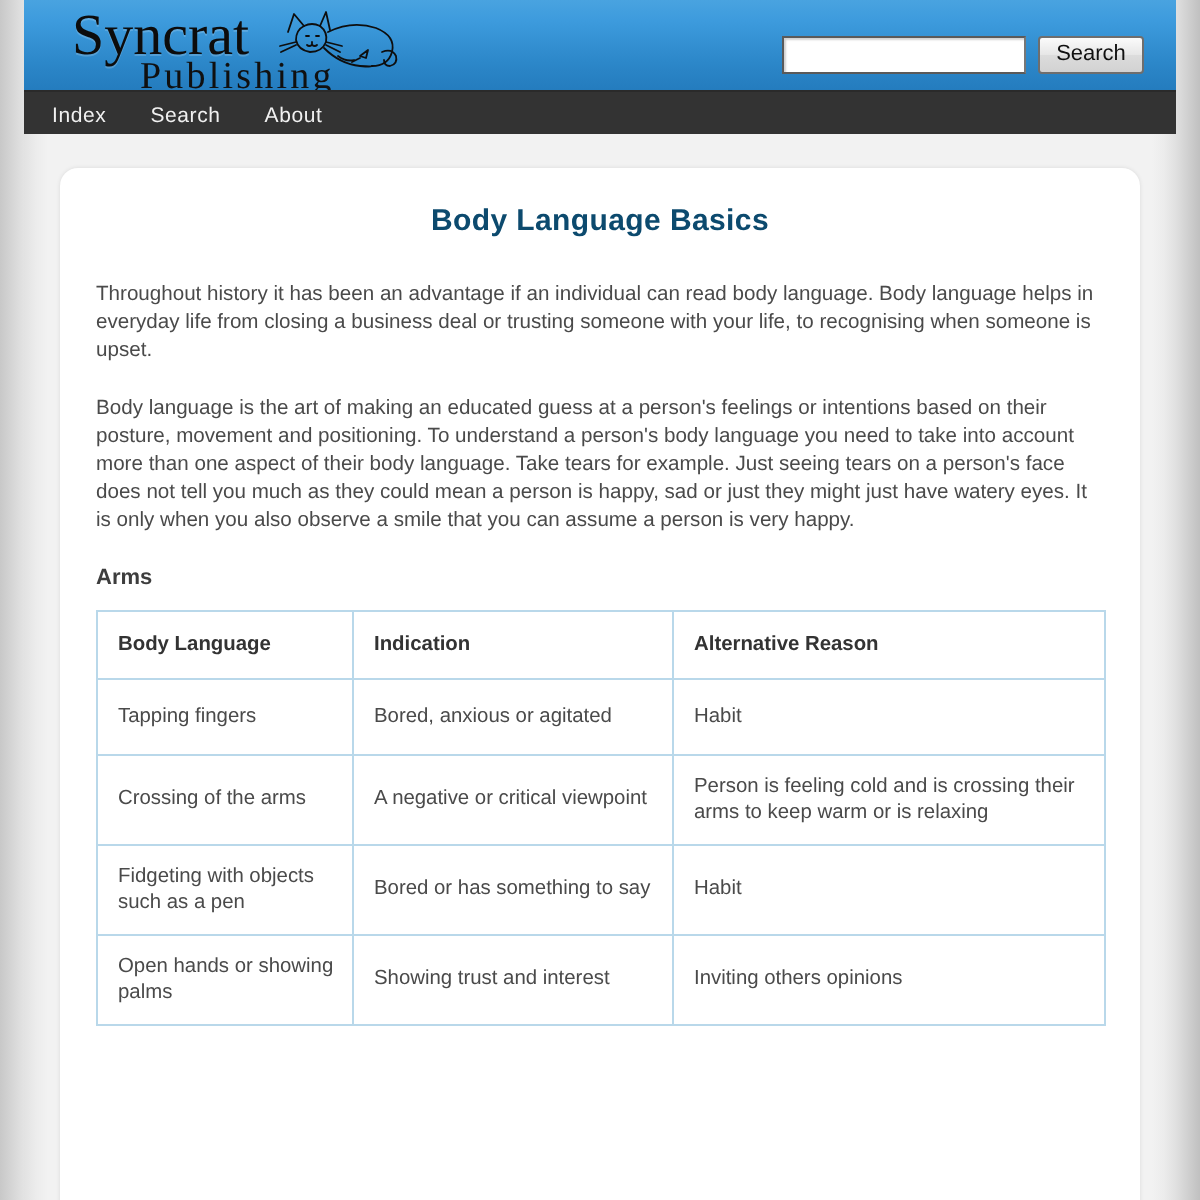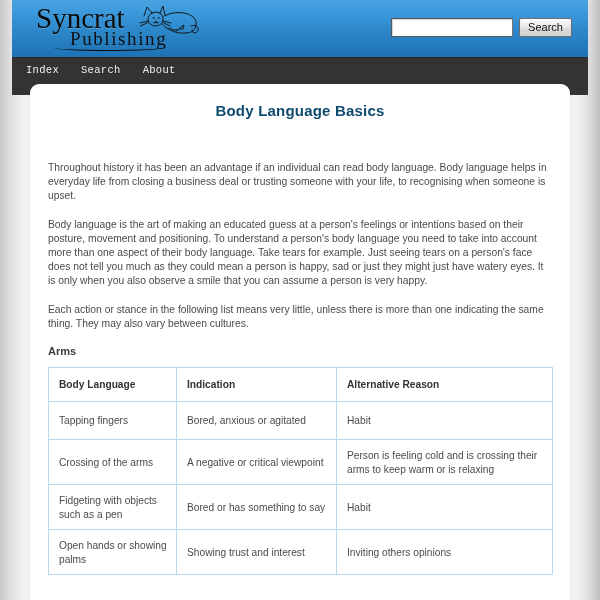--- a/index.html
+++ b/index.html
@@ -136,26 +136,25 @@
     color: #111;
     cursor: pointer;
     padding: 0 5px;
     line-height: 17px;
   }
 
   
   .navbar {
     position: absolute;
     left: 12px;
-    top: 57px;
+    top: 45px;
     width: 576px;
-    height: 38px;
+    height: 22px;
     background: #333333;
     border-top: 1px solid #2a2a2a;
-    font-family: Liberation Mono, monospace;
   }
   .navbar ul {
     list-style: none;
     margin: 0;
     padding: 0 0 0 14px;
     display: flex;
     height: 22px;
     align-items: center;
   }
   .navbar li {
@@ -191,21 +190,21 @@
     letter-spacing: 0.2px;
   }
 
   p.body-para {
     margin: 0 0 14px 0;
     font-size: 10.3px;
     line-height: 14.2px;
     color: #4a4a4a;
     text-align: left;
   }
-  .para-block { margin-top: 42px; }
+  .para-block { margin-top: 22px; }
 
   h2.section-heading {
     margin: 0 0 10px 0;
     font-size: 11px;
     font-weight: bold;
     color: #3d3d3d;
   }
 
   
   table.bl-table {
@@ -294,21 +293,20 @@
     </ul>
   </div>
 
   <div class="content-card">
 
     <h1 class="page-title">Body Language Basics</h1>
 
     <div class="para-block">
       <p class="body-para">Throughout history it has been an advantage if an individual can read body language. Body language helps in everyday life from closing a business deal or trusting someone with your life, to recognising when someone is upset.</p>
       <p class="body-para">Body language is the art of making an educated guess at a person's feelings or intentions based on their posture, movement and positioning. To understand a person's body language you need to take into account more than one aspect of their body language. Take tears for example. Just seeing tears on a person's face does not tell you much as they could mean a person is happy, sad or just they might just have watery eyes. It is only when you also observe a smile that you can assume a person is very happy.</p>
-      <p class="body-para">Each action or stance in the following list means very little, unless there is more than one indicating the same thing. They may also vary between cultures.</p>
     </div>
 
     <h2 class="section-heading">Arms</h2>
 
     <table class="bl-table">
       <thead>
         <tr>
           <th class="col-1">Body Language</th>
           <th class="col-2">Indication</th>
           <th class="col-3">Alternative Reason</th>

